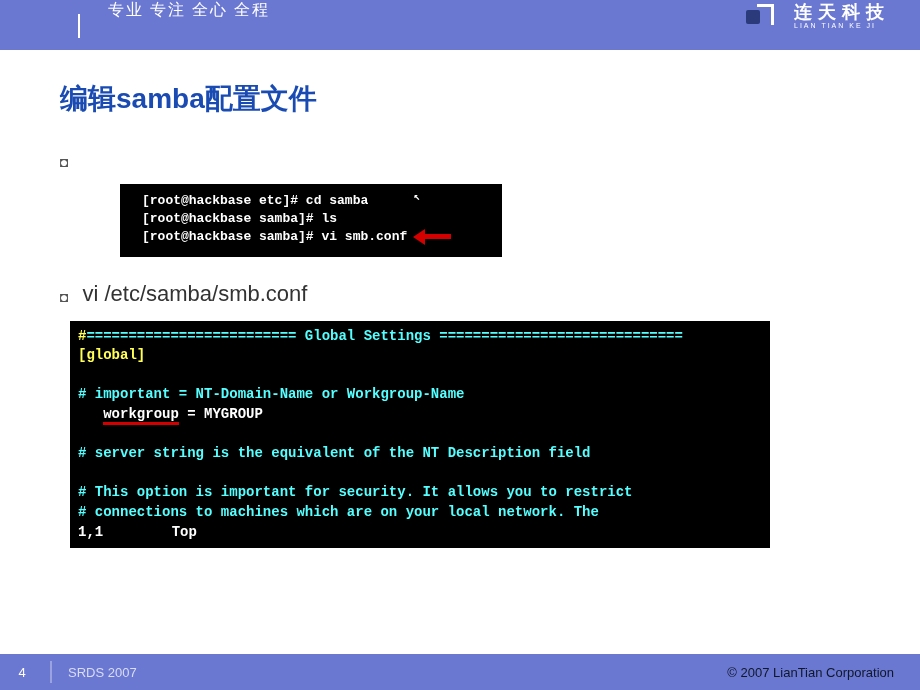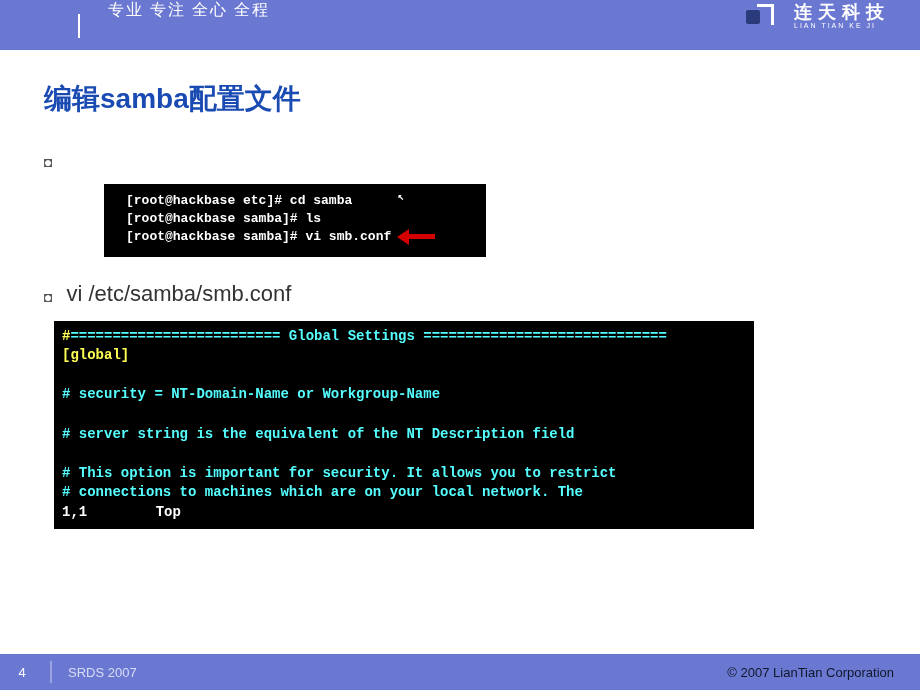--- a/index.html
+++ b/index.html
@@ -65,21 +65,21 @@
       font-size: 18px;
       font-weight: bold;
       letter-spacing: 6px;
     }
     .logo-text-en {
       font-size: 7px;
       letter-spacing: 2px;
       margin-top: -2px;
     }
     .content {
-      padding: 30px 40px 0 44px;
+      padding: 30px 40px 0 60px;
     }
     .title {
       font-size: 28px;
       color: #1a4bb3;
       margin-bottom: 28px;
       font-family: Arial, "SimHei", sans-serif;
     }
     .bullet {
       display: flex;
       align-items: flex-start;
@@ -234,21 +234,22 @@
 
   <div class="bullet">
     <span class="bullet-icon">◘</span>
     <span>vi  /etc/samba/smb.conf</span>
   </div>
 
   <div class="terminal-2">
     <div><span class="t-yellow">#</span><span class="t-cyan">========================= Global Settings =============================</span></div>
     <div class="t-yellow">[global]</div>
     <div>&nbsp;</div>
-    <div class="t-cyan"># security = NT-Domain-Name or Workgroup-Name</div>
+    <div class="t-cyan"># important = NT-Domain-Name or Workgroup-Name</div>
+    <div>&nbsp;&nbsp;&nbsp;<span class="t-white underline-red">workgroup</span><span class="t-white"> = MYGROUP</span></div>
     <div>&nbsp;</div>
     <div class="t-cyan"># server string is the equivalent of the NT Description field</div>
     <div>&nbsp;</div>
     <div class="t-cyan"># This option is important for security. It allows you to restrict</div>
     <div class="t-cyan"># connections to machines which are on your local network. The</div>
     <div class="config-status">
       <span class="pos">1,1</span>
       <span>Top</span>
     </div>
   </div>

